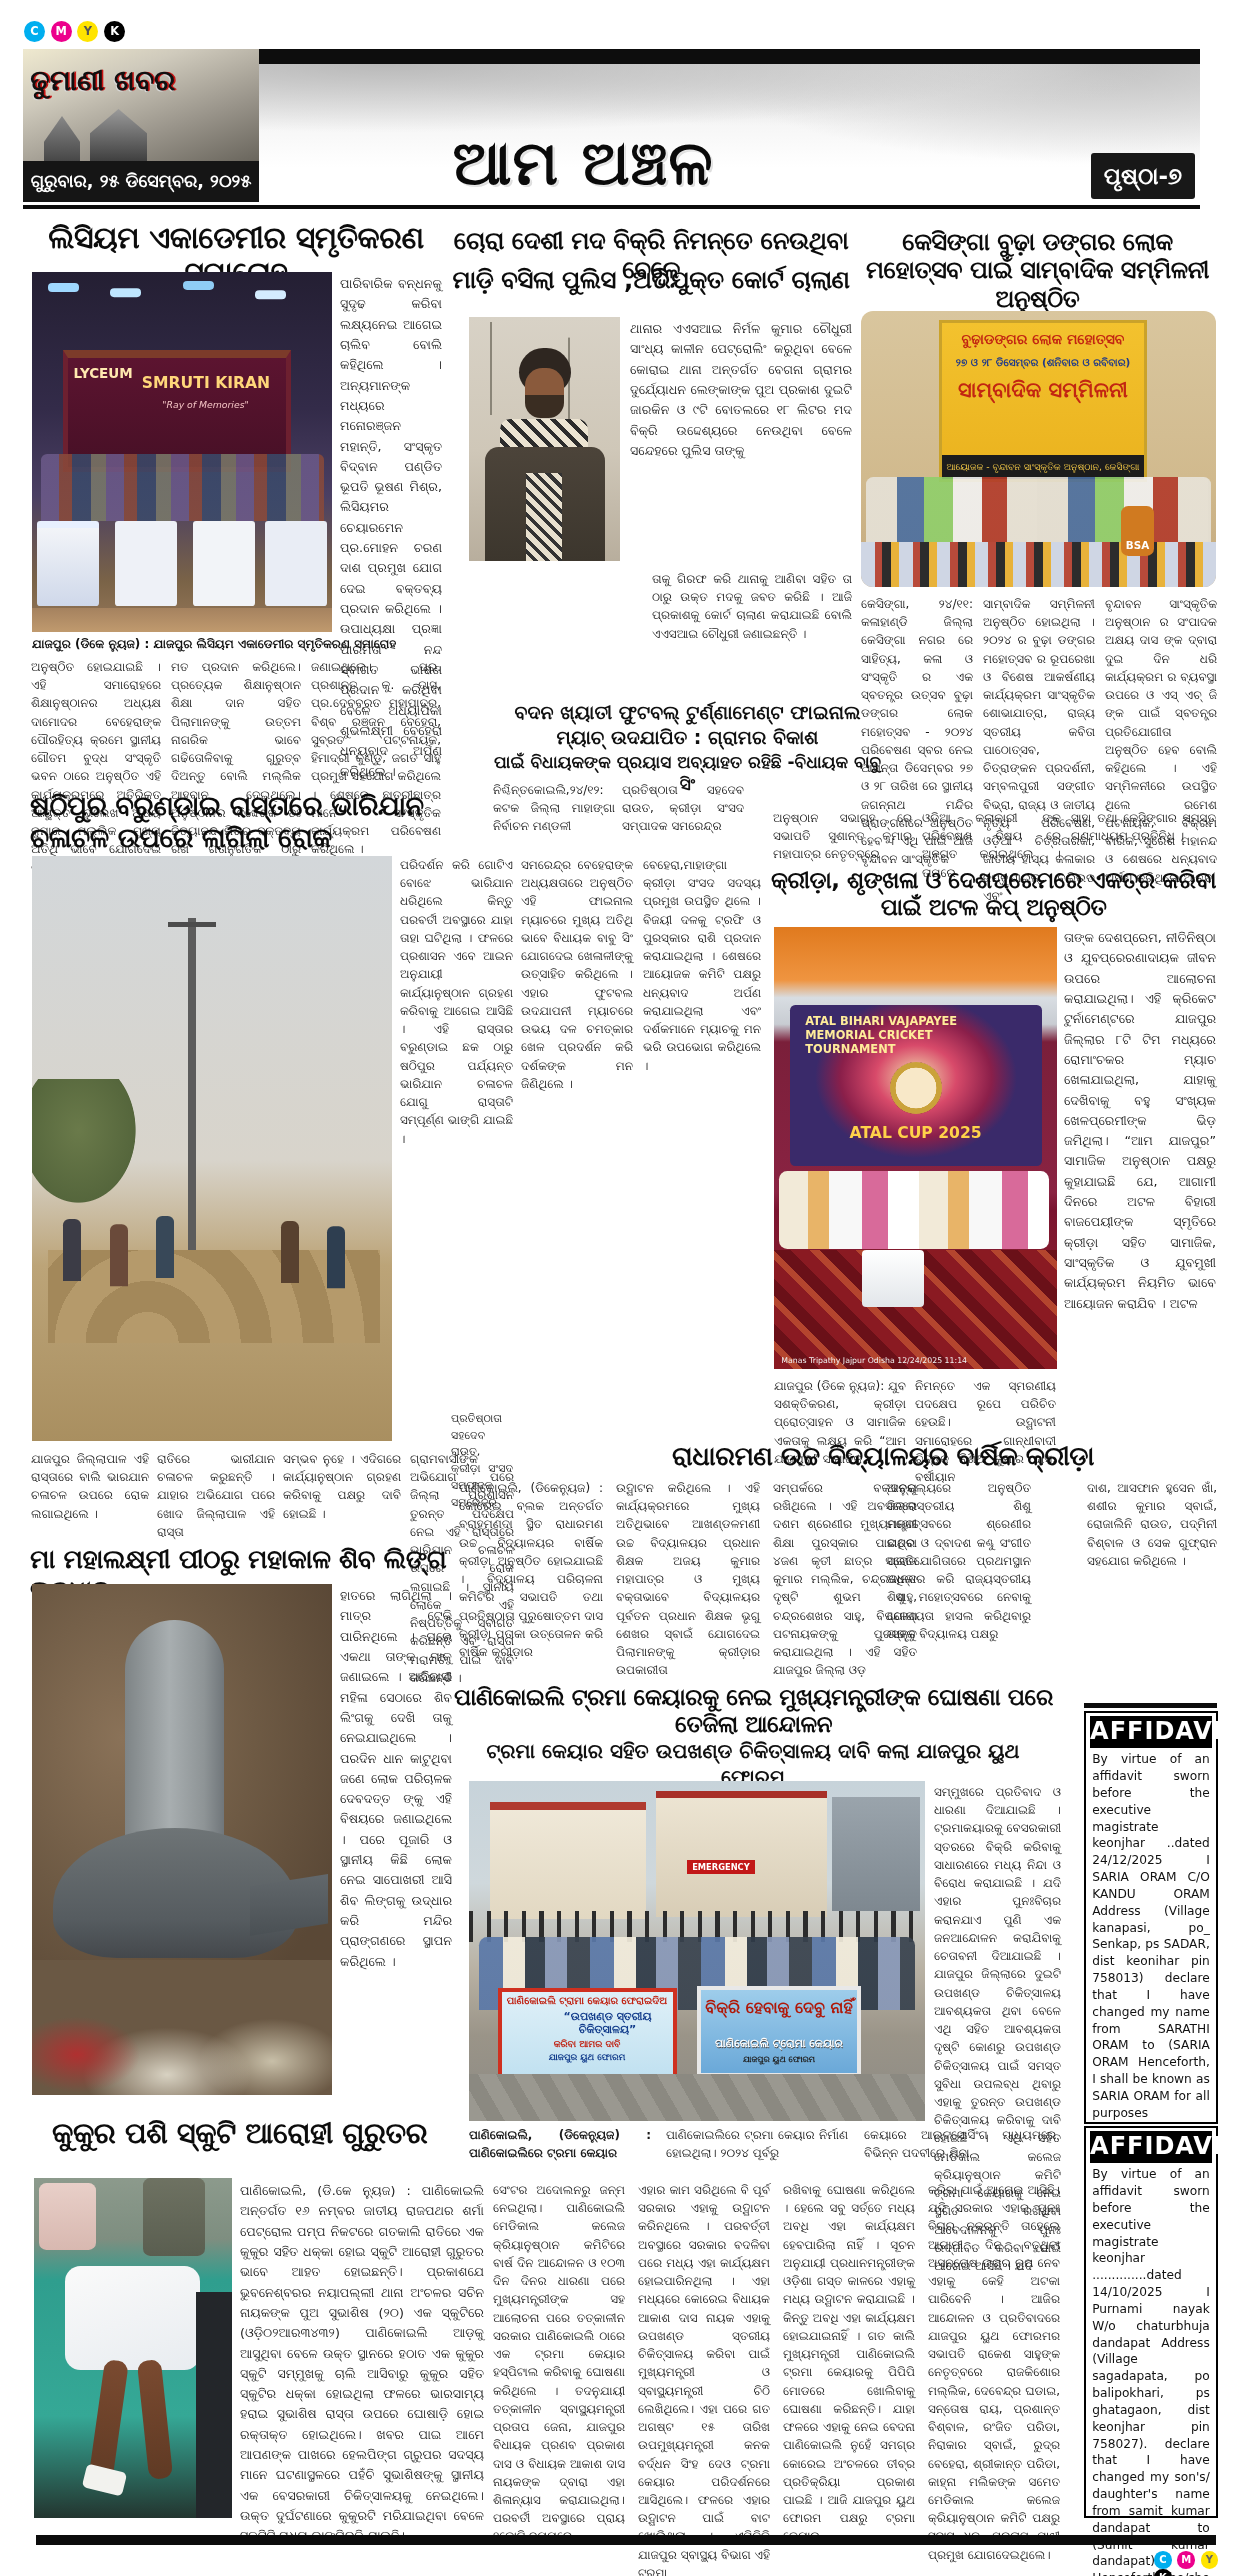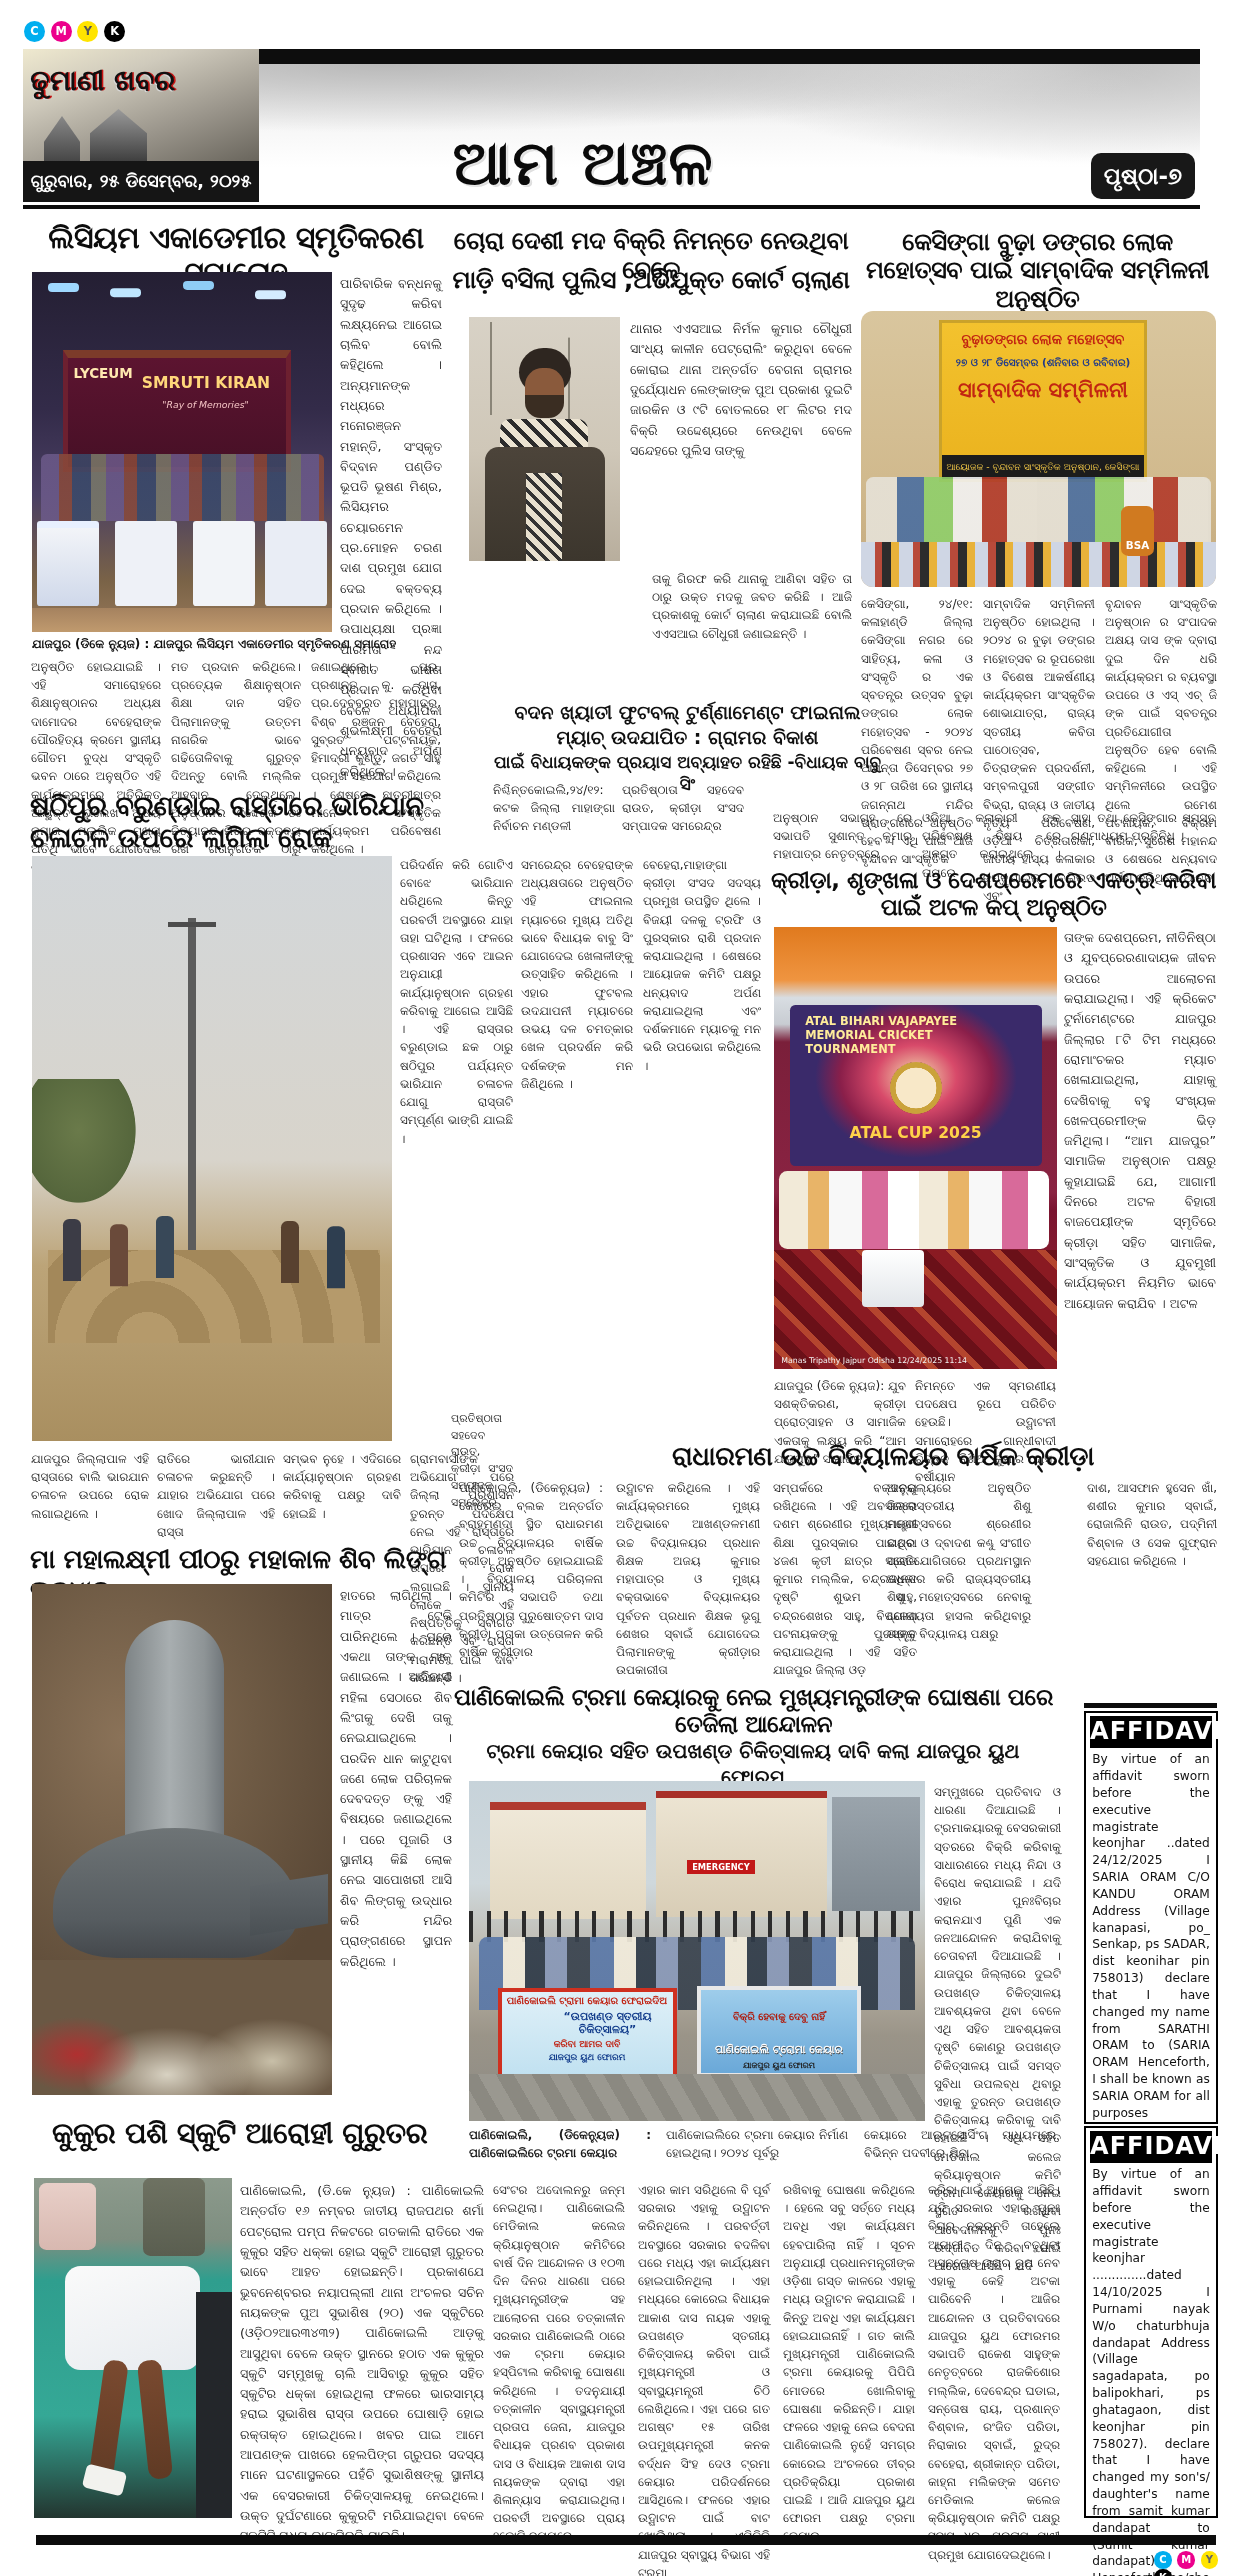--- a/index.html
+++ b/index.html
@@ -52,21 +52,21 @@
       <div class="abs" style="left:21px;top:67px;width:36px;height:47px;background:linear-gradient(180deg,#888 0%,#444 100%);clip-path:polygon(50% 0,100% 55%,100% 100%,0 100%,0 55%);"></div>
       <div class="abs" style="left:67px;top:60px;width:57px;height:54px;background:linear-gradient(180deg,#9a9a9a 0%,#3c3c3c 100%);clip-path:polygon(50% 0,100% 45%,100% 100%,0 100%,0 45%);"></div>
       <div class="abs" style="left:0;bottom:0;width:236px;height:41px;background:#151515;">
         <div style="color:#fff;font-size:17.6px;font-weight:700;text-align:center;line-height:41px;">ଗୁରୁବାର, ୨୫ ଡିସେମ୍ବର, ୨୦୨୫</div>
       </div>
     </div>
 
     <div class="abs" style="left:399px;top:78px;width:322px;text-align:center;font-size:61px;font-weight:800;color:#0a0a0a;
          text-shadow:0 0 3.1px #ffffff,2.1px 2.1px 0 #dcdcdc;letter-spacing:1px;">ଆମ ଅଞ୍ଚଳ</div>
 
-    <div class="abs" style="left:1068px;top:104px;width:104px;height:46px;background:#181818;border-radius:10px;">
+    <div class="abs" style="left:1068px;top:104px;width:104px;height:46px;background:#181818;border-radius:3px;">
       <div style="color:#fff;font-size:23px;font-weight:700;text-align:center;line-height:46px;">ପୃଷ୍ଠା-୭</div>
     </div>
   </div>
   <div class="rule-h" style="left:23px;top:205px;width:1177px;height:3.6px;"></div>
 
   <div class="headline" style="left:28.5px;top:220px;width:415px;font-size:30px;">ଲିସିୟମ ଏକାଡେମୀର ସ୍ମୃତିକରଣ ସମାରୋହ</div>
   <div class="photo" style="left:32px;top:272px;width:300px;height:360px;background:
        linear-gradient(180deg,#241f33 0%,#332b49 38%,#4a3f63 62%,#7a6347 86%,#98795a 100%);">
     <div class="abs" style="left:15.6px;top:11.4px;width:31px;height:8.3px;background:#9fd8ff;border-radius:4.1px;box-shadow:62px 5.2px 0 #bfe6ff,135px -2.1px 0 #8fccf5,207px 7.3px 0 #d4ecff;"></div>
     <div class="abs" style="left:31px;top:78px;width:218px;height:109px;background:linear-gradient(180deg,#5c1430 0%,#471026 100%);border:5.2px solid #6d2030;border-top:8.3px solid #7c3b2a;">
@@ -186,21 +186,21 @@
     <div class="abs" style="left:0px;top:130px;width:456px;height:31px;background:repeating-linear-gradient(90deg,#2c2c2c 0 4.1px,rgba(0,0,0,0) 4.1px 17.6px);"></div>
     <div class="abs" style="left:10.4px;top:156px;width:436px;height:73px;background:
          repeating-linear-gradient(90deg,#5a78a8 0 24px,#f2ecdc 24px 46px,#2e3a48 46px 66px,#8898b8 66px 88px,#38424e 88px 111px);opacity:.92;border-radius:8.3px 8.3px 0 0;"></div>
     <div class="abs" style="left:28.5px;top:207px;width:171px;height:88px;background:linear-gradient(180deg,#dff0f8 0%,#bfe0f0 100%);border:4.1px solid #cf3020;">
       <div style="text-align:center;color:#c02010;font-weight:800;font-size:10px;margin-top:3.1px;">ପାଣିକୋଇଲି ଟ୍ରାମା କେୟାର ଫେରାଇଦିଅ</div>
       <div style="text-align:center;color:#103a8a;font-weight:800;font-size:11px;margin-top:3.1px;padding-left:41px;">“ଉପଖଣ୍ଡ ସ୍ତରୀୟ ଚିକିତ୍ସାଳୟ”</div>
       <div style="text-align:center;color:#c02010;font-weight:700;font-size:9.3px;margin-top:2.1px;">କରିବା ଆମର ଦାବି</div>
       <div style="text-align:center;color:#103a8a;font-weight:700;font-size:8.8px;margin-top:2.1px;">ଯାଜପୁର ୟୁଥ ଫୋରମ</div>
     </div>
     <div class="abs" style="left:228px;top:205px;width:156px;height:83px;background:linear-gradient(180deg,#9ecdeb 0%,#6aa8d8 100%);border:4.1px solid #e8e8e8;">
-      <div style="text-align:center;color:#b01808;font-weight:800;font-size:10px;margin-top:21px;">ବିକ୍ରି ହେବାକୁ ଦେବୁ ନାହିଁ</div>
+      <div style="text-align:center;color:#b01808;font-weight:800;font-size:16px;margin-top:8px;">ବିକ୍ରି ହେବାକୁ ଦେବୁ ନାହିଁ</div>
       <div style="text-align:center;color:#fff;font-weight:800;font-size:11px;margin-top:20px;text-shadow:0.5px 0.5px #444;">ପାଣିକୋଇଲି ଟ୍ରୋମା କେୟାର</div>
       <div style="text-align:center;color:#202020;font-weight:700;font-size:8.3px;margin-top:4.1px;">ଯାଜପୁର ୟୁଥ ଫୋରମ</div>
     </div>
     <div class="abs" style="left:0;bottom:0;width:100%;height:47px;background:
          repeating-linear-gradient(60deg,#9a9890 0 15.6px,#8b8981 15.6px 31px),repeating-linear-gradient(-60deg,rgba(120,118,110,.5) 0 15.6px,rgba(0,0,0,0) 15.6px 31px),#94928a;"></div>
   </div>
   <div class="col body23" style="left:934px;top:1783px;width:127px;height:337px;">ସମ୍ମୁଖରେ ପ୍ରତିବାଦ ଓ ଧାରଣା ଦିଆଯାଇଛି । ଟ୍ରମାକୟାରକୁ ବେସରକାରୀ ସ୍ତରରେ ବିକ୍ରି କରିବାକୁ ସାଧାରଣରେ ମଧ୍ୟ ନିନ୍ଦା ଓ ବିରୋଧ କରାଯାଇଛି । ଯଦି ଏହାର ପୁନଃବିଚାର କରାନଯାଏ ପୁଣି ଏକ ଜନଆନ୍ଦୋଳନ କରାଯିବାକୁ ଚେତାବନୀ ଦିଆଯାଇଛି । ଯାଜପୁର ଜିଲ୍ଲାରେ ଦୁଇଟି ଉପଖଣ୍ଡ ଚିକିତ୍ସାଳୟ ଆବଶ୍ୟକତା ଥିବା ବେଳେ ଏଥି ସହିତ ଆବଶ୍ୟକତା ଦୃଷ୍ଟି କୋଣରୁ ଉପଖଣ୍ଡ ଚିକିତ୍ସାଳୟ ପାଇଁ ସମସ୍ତ ସୁବିଧା ଉପଲବ୍ଧ ଥିବାରୁ ଏହାକୁ ତୁରନ୍ତ ଉପଖଣ୍ଡ ଚିକିତ୍ସାଳୟ କରିବାକୁ ଦାବି ହୋଇଛି । ଏଥି ସହିତ ମେଡିକାଲ କଲେଜ କ୍ରିୟାନୁଷ୍ଠାନ କମିଟି ଟ୍ରମା କେୟାରକୁ ନେଇ ସ୍ଥଗିତ ରଖିଥିବା ଆବେଦାଳନକୁ ପୁନଃ ଉଦ୍ଜୀବିତ କରିବା ପାଇଁ ଆଗେଇ ଆସିଛି । ଯଦି</div>
   <div class="col body23" style="left:469px;top:2126px;width:182px;height:48px;font-weight:700;">ପାଣିକୋଇଲି, (ଡିକେନ୍ୟୁଜ) : ପାଣିକୋଇଲିରେ ଟ୍ରମା କେୟାର</div>
   <div class="col body23" style="left:666px;top:2126px;width:182px;height:48px;">ପାଣିକୋଇଲିରେ ଟ୍ରମା କେୟାର ନିର୍ମାଣ ହୋଇଥିଲା। ୨୦୨୪ ପୂର୍ବରୁ</div>
   <div class="col body23" style="left:864px;top:2126px;width:192px;height:48px;">କେୟାରେ ଆଉଟସୋର୍ସିଂଗ ମାଧ୍ୟମରେ ବିଭିନ୍ନ ପଦବୀରେ ଯିବା</div>

